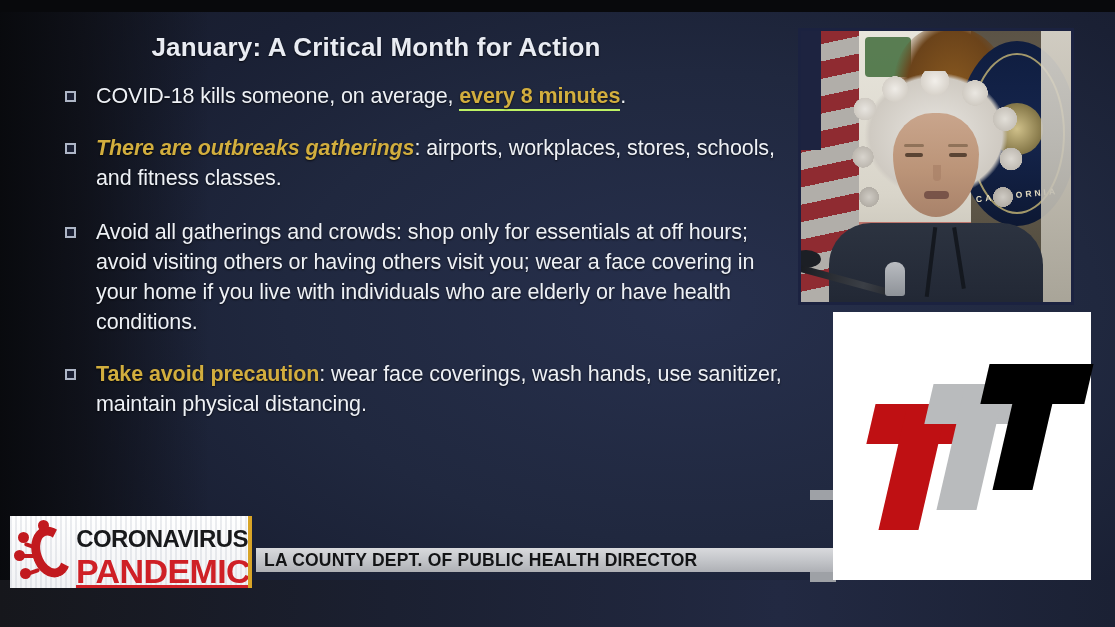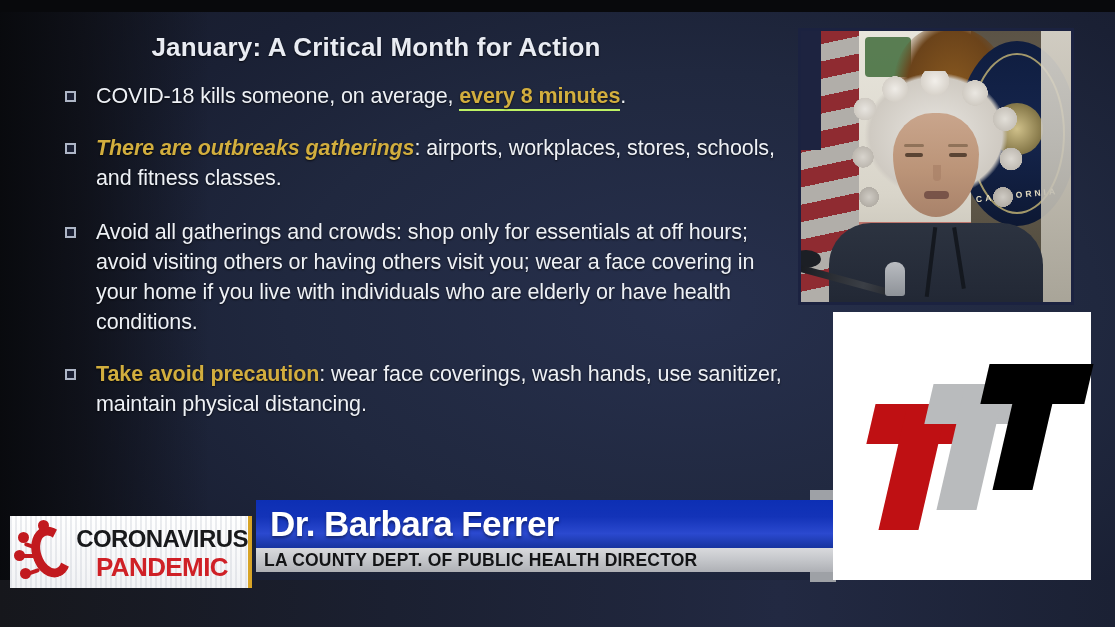--- a/index.html
+++ b/index.html
@@ -338,22 +338,23 @@
 
   .lt-logotext{
     position:absolute; left:66px; top:11px;
     width:172px; text-align:center;
     line-height:1.0;
   }
   .lt-corona{
     color:#18191b; font-size:24px; font-weight:bold; letter-spacing:-.6px;
   }
   .lt-pandemic{
-    color:#cf2026; font-size:26px; font-weight:bold; letter-spacing:-.6px;
+    color:#cf2026; font-size:34px; font-weight:bold; letter-spacing:-.6px;
     margin-top:3px;
+    text-decoration:underline;
   }
 
   
   .lt-namebar{
     position:absolute; left:256px; top:0;
     width:580px; height:48px;
     background:linear-gradient(180deg,#0d2fb4 0%, #1333b8 35%, #2b49cf 70%, #16339f 100%);
     display:flex; align-items:center;
   }
   .lt-name{
@@ -511,23 +512,20 @@
           <div class="bar b4"></div>
       </div>
       <div class="lt-logotext">
         <div class="lt-corona">CORONAVIRUS</div>
         <div class="lt-pandemic">PANDEMIC</div>
       </div>
     </div>
 
     <div class="lt-nub lt-nub-top"></div>
 
-    <div class="lt-namebar">
-      <div class="lt-name">Dr. Barbara Ferrer</div>
-    </div>
 
     <div class="lt-titlebar">
       <div class="lt-title">LA COUNTY DEPT. OF PUBLIC HEALTH DIRECTOR</div>
     </div>
 
     <div class="lt-nub lt-nub-bot"></div>
   </div>
 
   <div class="bottom-bar dark"></div>
 

